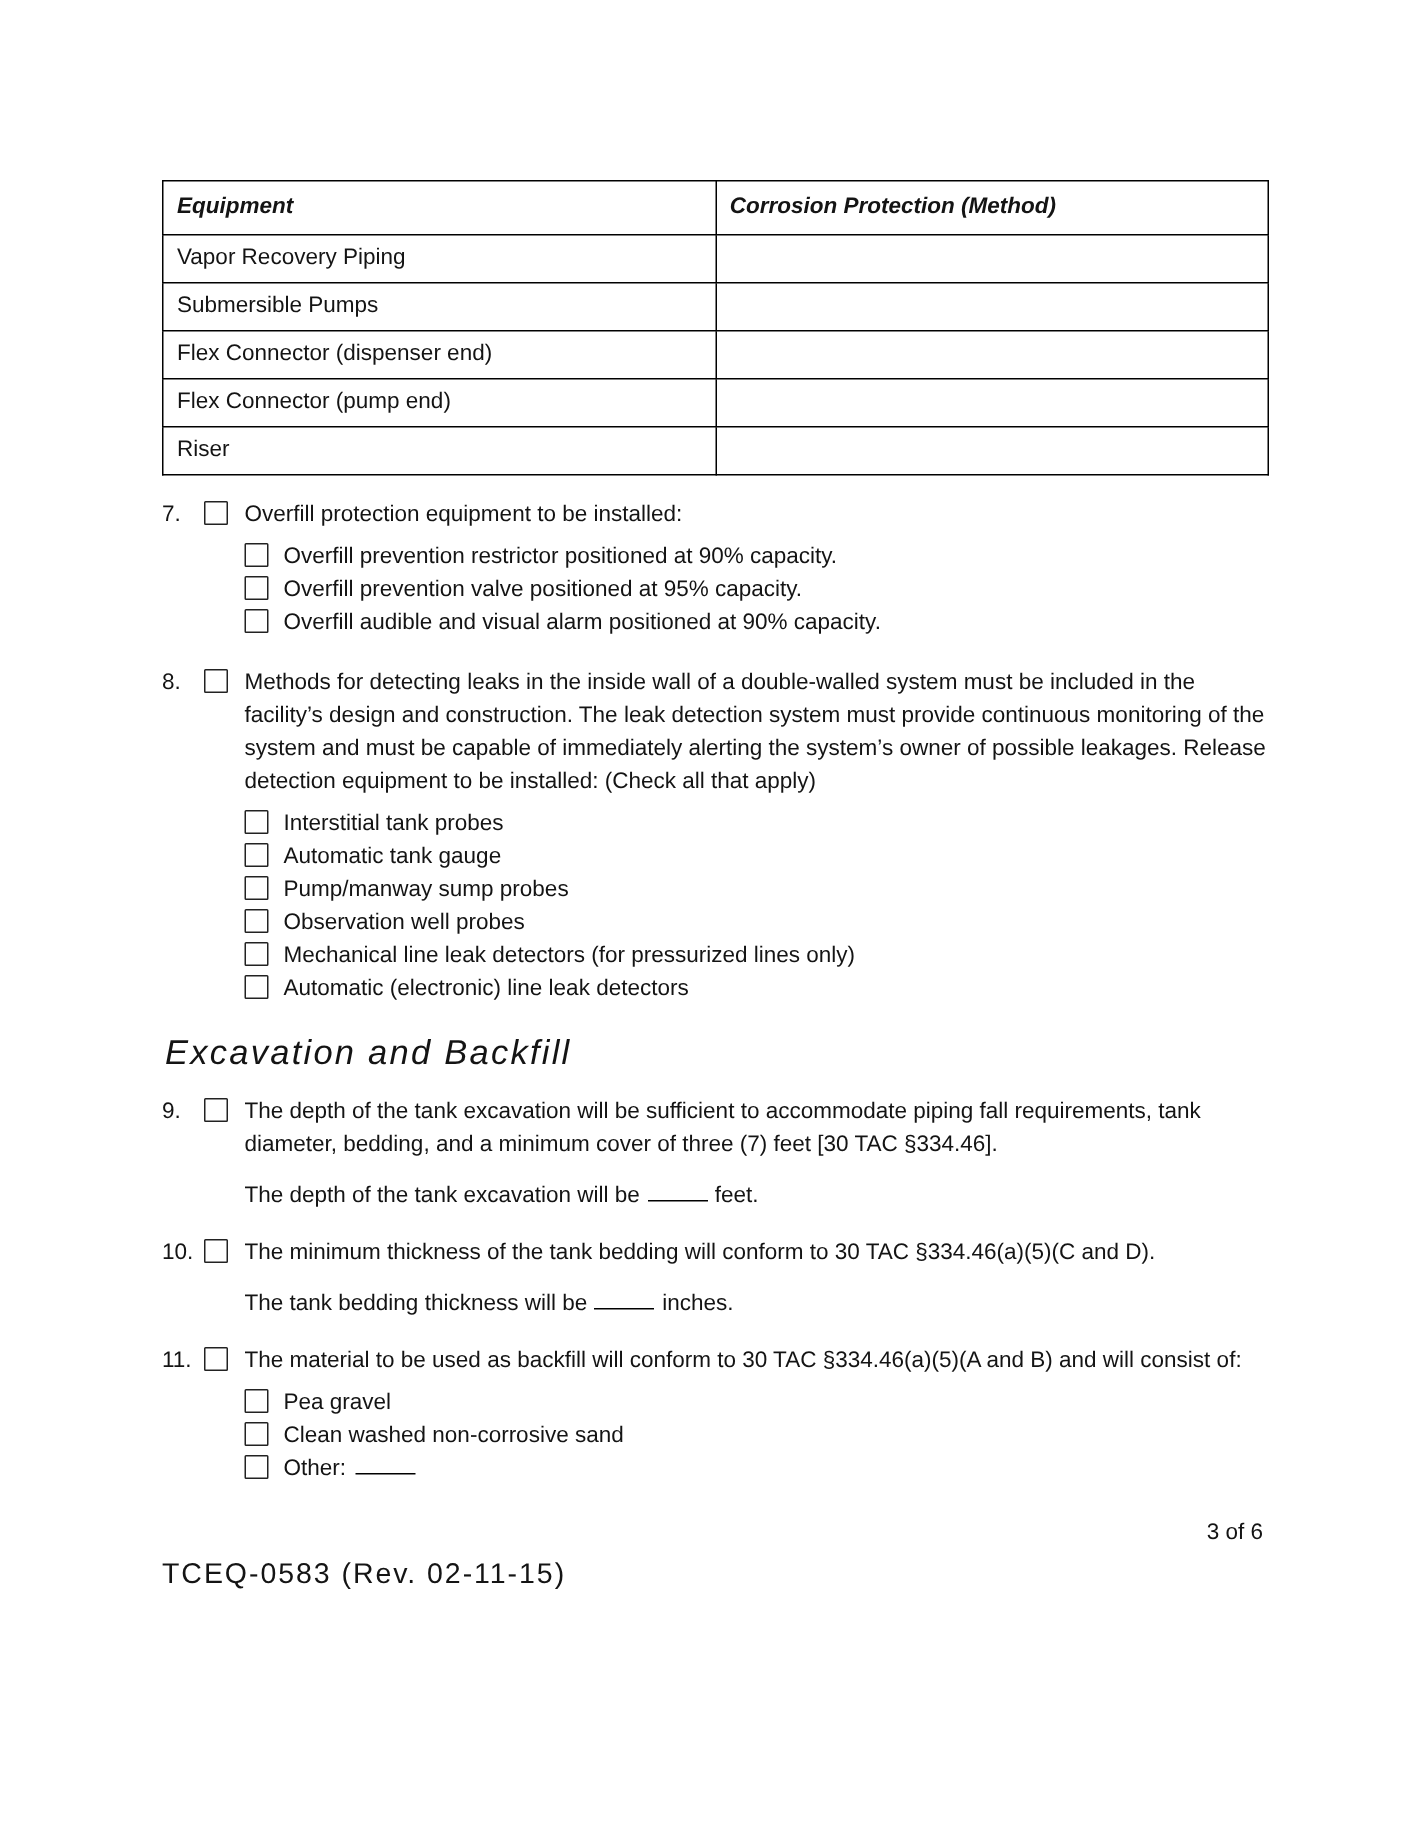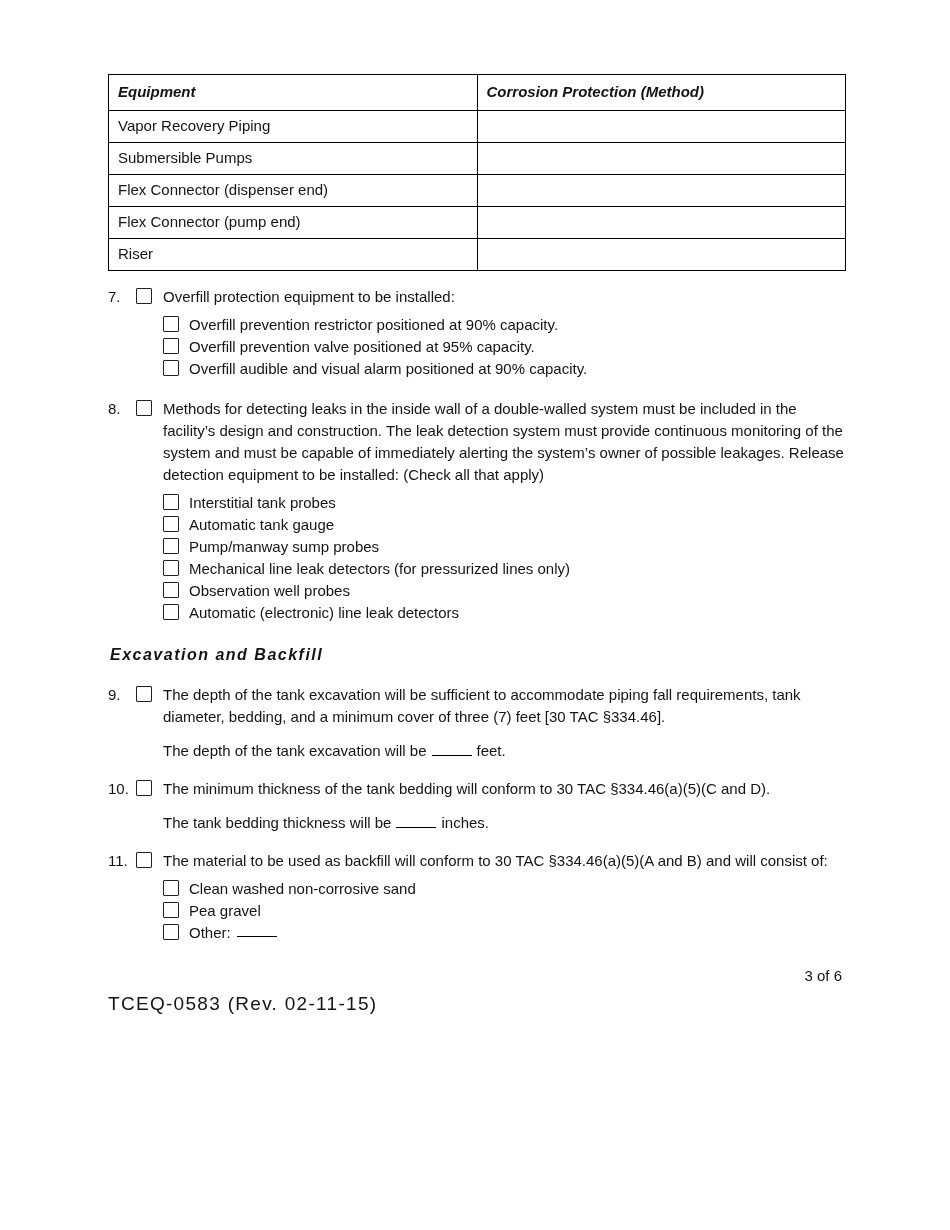--- a/index.html
+++ b/index.html
@@ -3,21 +3,21 @@
 <meta charset="utf-8">
 <style>
   * { margin: 0; padding: 0; box-sizing: border-box; }
   html, body { background: #ffffff; }
   body {
     width: 950px; height: 1230px;
     font-family: "Liberation Sans", "DejaVu Sans", sans-serif;
     font-size: 15px; color: #141414;
     position: relative; overflow: hidden;
   }
-  .page { padding: 74px 104px 0 108px; }
+  .page { padding: 120px 104px 0 108px; }
 
   
   table.equip { border-collapse: collapse; width: 100%; margin-bottom: 15px; table-layout: fixed; }
   table.equip th, table.equip td { border: 1px solid #000; text-align: left; vertical-align: top; }
   table.equip th { font-style: italic; font-weight: bold; padding: 8px 9px 10px; font-size: 15px; }
   table.equip td { padding: 6px 9px 8px; height: 32px; }
   table.equip col.c1 { width: 50%; } table.equip col.c2 { width: 50%; }
 
   
   .item { display: flex; margin-bottom: 16px; }
@@ -36,21 +36,21 @@
 
   .fill-line { margin-top: 12px; line-height: 22px; }
   .blank {
     display: inline-block; width: 40px; height: 13px;
     border-bottom: 1.5px solid #000; margin: 0 5px; vertical-align: baseline;
   }
   .option .blank { margin-left: 6px; }
 
   
   .section-heading {
-    font-size: 16px; font-weight: bold; font-style: italic;
+    font-size: 23px; font-weight: normal; font-style: italic;
     letter-spacing: 1.5px; margin: 16px 0 16px 2px; line-height: 26px;
   }
 
   
   .page-num { text-align: right; margin-top: 20px; padding-right: 4px; line-height: 20px; }
   .form-id { margin-top: 8px; letter-spacing: 1.3px; font-size: 19px; line-height: 20px; }
 </style>
 </head>
 <body>
 
@@ -126,25 +126,25 @@
         <div class="option">
           <span class="cb"></span>
           <span class="opt-label">Automatic tank gauge</span>
         </div>
         <div class="option">
           <span class="cb"></span>
           <span class="opt-label">Pump/manway sump probes</span>
         </div>
         <div class="option">
           <span class="cb"></span>
+          <span class="opt-label">Observation well probes</span>
+        </div>
+        <div class="option">
+          <span class="cb"></span>
           <span class="opt-label">Mechanical line leak detectors (for pressurized lines only)</span>
-        </div>
-        <div class="option">
-          <span class="cb"></span>
-          <span class="opt-label">Observation well probes</span>
         </div>
         <div class="option">
           <span class="cb"></span>
           <span class="opt-label">Automatic (electronic) line leak detectors</span>
         </div>
       </div>
     </div>
   </div>
 
   <h2 class="section-heading">Excavation and Backfill</h2>
@@ -172,25 +172,25 @@
   </div>
 
   <div class="item">
     <span class="num">11.</span>
     <span class="cb"></span>
     <div class="ibody">
       <span>The material to be used as backfill will conform to 30 TAC §334.46(a)(5)(A and B) and will consist of:</span>
       <div class="options">
         <div class="option">
           <span class="cb"></span>
+          <span class="opt-label">Pea gravel</span>
+        </div>
+        <div class="option">
+          <span class="cb"></span>
           <span class="opt-label">Clean washed non-corrosive sand</span>
-        </div>
-        <div class="option">
-          <span class="cb"></span>
-          <span class="opt-label">Pea gravel</span>
         </div>
         <div class="option">
           <span class="cb"></span>
           <span class="opt-label">Other:</span>
           <span class="blank"></span>
         </div>
       </div>
     </div>
   </div>
 

